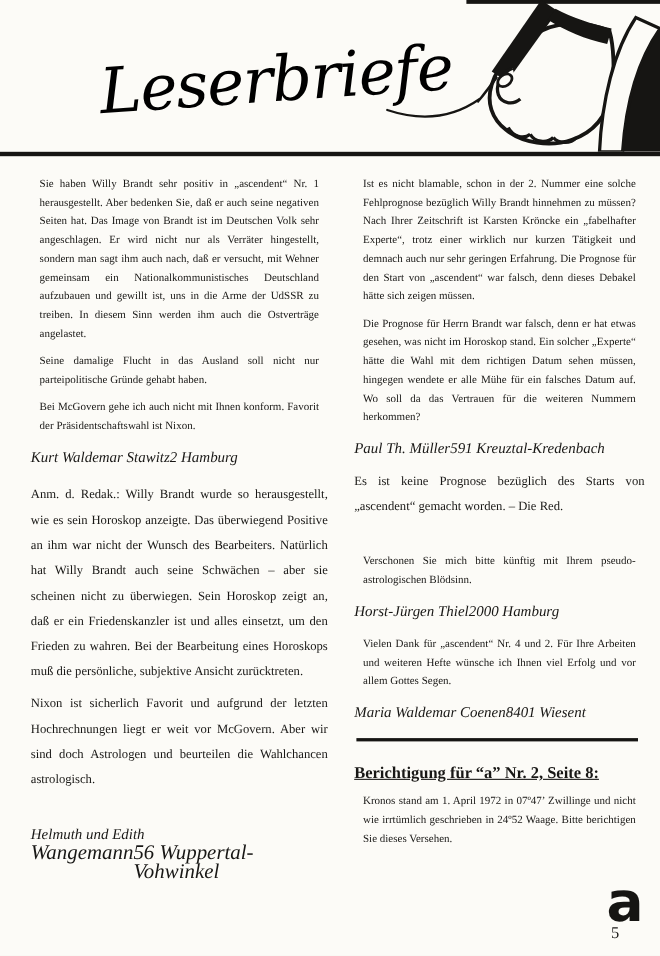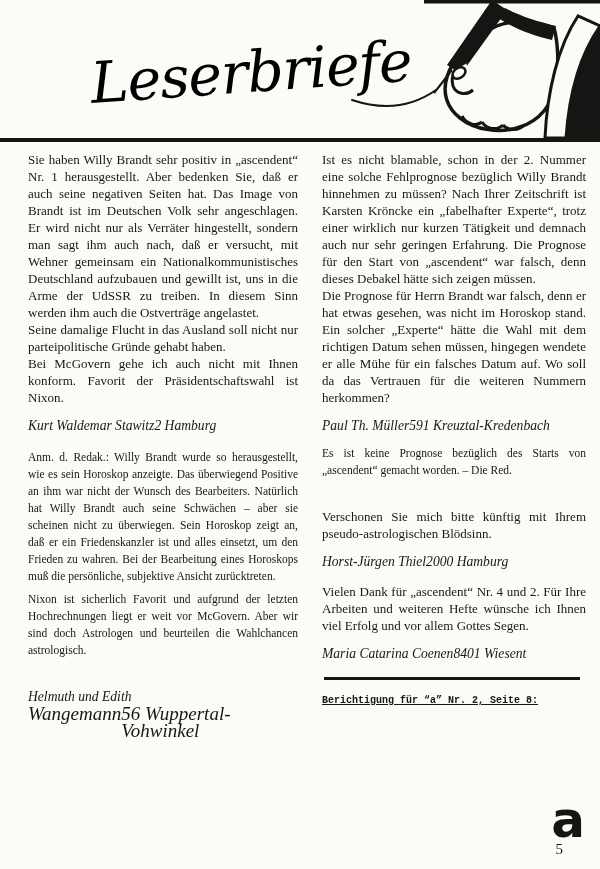--- a/index.html
+++ b/index.html
@@ -13,38 +13,37 @@
   .head-rule{position:absolute; left:0; top:138px; width:600px; height:4px; background:#161513;}
   .head-svg{position:absolute; left:0; top:0;}
   .script-title{
     font-family:"DejaVu Serif", serif; font-style:italic; font-weight:400;
     letter-spacing:-1px;
   }
   
   main{display:flex; gap:24px; padding:13px 14px 0 28px;}
   .col{flex:0 0 270px; width:270px;}
   .col.right{flex:0 0 264px; width:264px;}
-  p.body{font-size:13px; line-height:17px; text-align:justify; margin:0;}
+  p.body{font-size:10px; line-height:17px; text-align:justify; margin:8px;}
   .gap-s{margin-top:6px;}
   .gap-m{margin-top:15px;}
   .sig-row{
     display:flex; align-items:baseline;
     font-style:italic; font-size:13.6px; line-height:17px; margin-top:11px;
   }
   .sig-line{font-style:italic; font-size:13.6px; line-height:17px; margin-top:2px;}
   .sig-line2{display:flex; justify-content:flex-end; font-style:italic; font-size:19px; line-height:17px;}
-  .note{margin-top:15px; font-size:11.5px; line-height:17px;}
+  .note{margin-top:15px; font-size:11.5px; line-height:23px;}
   .note p{text-align:justify; margin:0;}
   .note p + p{margin-top:6px;}
   .letter-gap{margin-top:29px;}
   .mini-rule{border:none; border-top:3px solid #161513; margin:15px 6px 0 2px;}
   .corr-head{
-    margin-top:12px; font-size:10px; line-height:18px; font-weight:bold;
+    margin-top:20px; font-size:15px; line-height:18px; font-weight:bold;
     text-decoration:underline;
-    font-family:Liberation Mono, monospace;
   }
   .corr-body{margin-top:3px;}
   
   .logo-a{
     position:absolute; right:15px; top:795px;
     font-family:"DejaVu Sans", sans-serif; font-weight:bold;
     font-size:50px; line-height:1; color:#161513;
   }
   .page-num{position:absolute; right:37px; top:841px; font-size:15px; color:#181715;}
 </style>
@@ -134,29 +133,30 @@
         <p class="body">Verschonen Sie mich bitte künftig mit Ihrem pseudo-astrologischen Blödsinn.</p>
         <div class="sig-row">
           <span>Horst-Jürgen Thiel</span>
           <span>2000 Hamburg</span>
         </div>
       </article>
 
       <article style="margin-top:13px;">
         <p class="body">Vielen Dank für „ascendent“ Nr. 4 und 2. Für Ihre Arbeiten und weiteren Hefte wünsche ich Ihnen viel Erfolg und vor allem Gottes Segen.</p>
         <div class="sig-row">
-          <span>Maria Catarina Coenen</span>
+          <span>Maria Waldemar Coenen</span>
           <span>8401 Wiesent</span>
         </div>
       </article>
 
       <hr class="mini-rule">
 
       <section>
         <div class="corr-head">Berichtigung für “a” Nr. 2, Seite 8:</div>
+        <p class="body corr-body">Kronos stand am 1. April 1972 in 07º47’ Zwillinge und nicht wie irrtümlich geschrieben in 24º52 Waage. Bitte berichtigen Sie dieses Versehen.</p>
       </section>
     </section>
   </main>
 
   <div class="logo-a">a</div>
   <div class="page-num">5</div>
 
 </div>
 
 </body></html>

